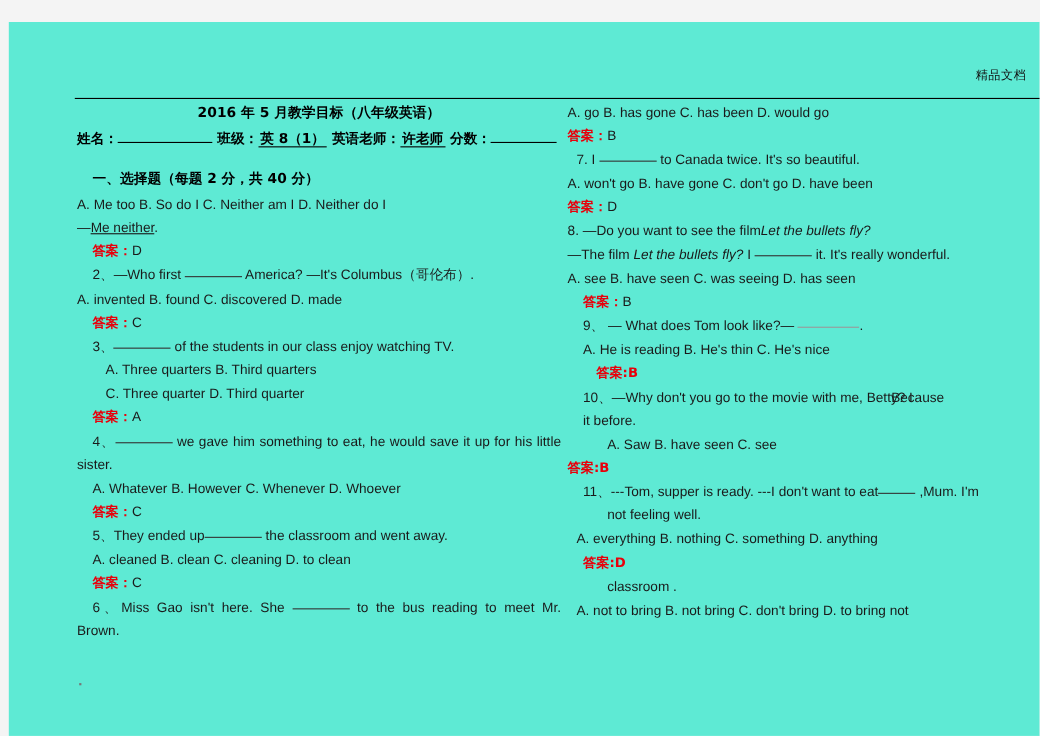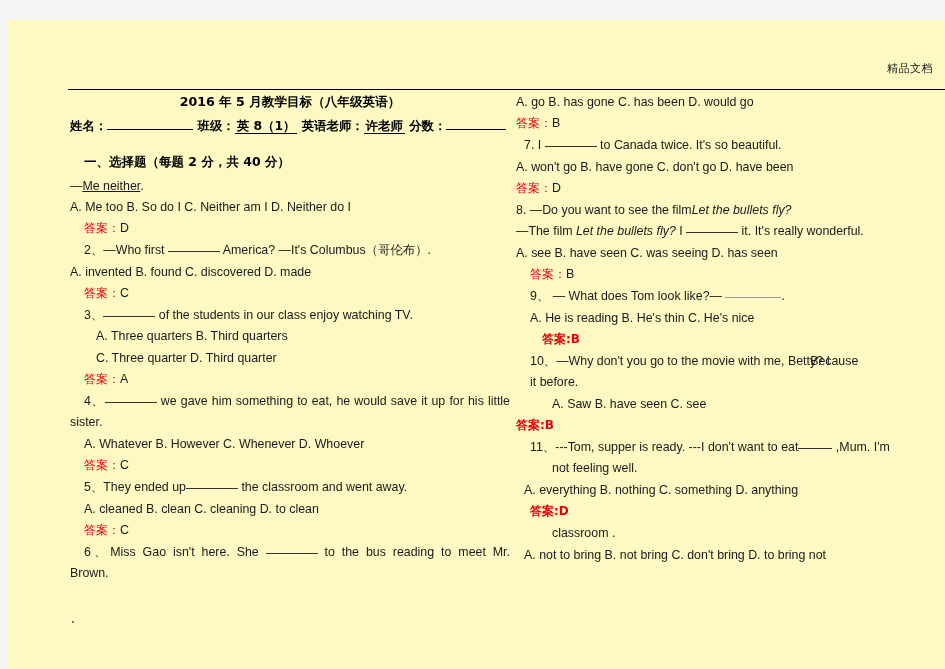--- a/index.html
+++ b/index.html
@@ -12,21 +12,21 @@
     height: 669px;
     overflow: hidden;
     font-family: "Liberation Sans", sans-serif;
   }
   .page {
     position: absolute;
     left: 8px;
     top: 20px;
     width: 937px;
     height: 649px;
-    background: #fef9c3;
+    background: #5eead4;
   }
   .watermark {
     position: absolute;
     right: 12px;
     top: 41px;
     font-family: "DejaVu Sans", sans-serif;
     font-size: 11px;
     color: #111;
     letter-spacing: 0.5px;
   }
@@ -85,21 +85,21 @@
   .section {
     font-family: "DejaVu Sans", sans-serif;
     font-weight: bold;
     font-size: 12.5px;
     color: #000;
     margin: 0 0 11px 14px;
   }
   .ans {
     color: #e8000b;
     font-family: "DejaVu Sans", sans-serif;
-    font-weight: normal;
+    font-weight: bold;
     font-size: 12px;
   }
   .ans-letter-black {
     color: #1a1a1a;
     font-family: "Liberation Sans", sans-serif;
     font-weight: normal;
     font-size: 12.4px;
   }
   .ans-letter-red {
     color: #e8000b;
@@ -151,22 +151,22 @@
     <div class="idrow">
       <span>姓名：</span><span class="blank-long"></span>
       <span>班级：</span><span class="ul">英 8（1）</span>
       <span>英语老师：</span><span class="ul">许老师</span>
       <span>分数：</span><span class="blank-mid"></span>
     </div>
 
     <div class="section">一、选择题（每题 2 分，共 40 分）</div>
 
     <div class="row">
+      <div class="line" style="margin-top:9px">A. Me too      B. So do I      C. Neither am I      D. Neither do I</div>
       <div class="line" style="margin-top:9px"><span>—</span><span class="uline">Me neither</span><span>.</span></div>
-      <div class="line" style="margin-top:9px">A. Me too      B. So do I      C. Neither am I      D. Neither do I</div>
       <div class="line indent1" style="margin-top:9px"><span class="ans">答案：</span><span class="ans-letter-black">D</span></div>
     </div>
 
     <div class="row">
       <div class="line indent1"><span>2、</span><span>—Who first </span><span class="gap"></span><span> America? —It's Columbus（哥伦布）.</span></div>
       <div class="line" style="margin-top:9px">A. invented      B. found      C. discovered      D. made</div>
       <div class="line indent1" style="margin-top:9px"><span class="ans">答案：</span><span class="ans-letter-black">C</span></div>
     </div>
 
     <div class="row">

